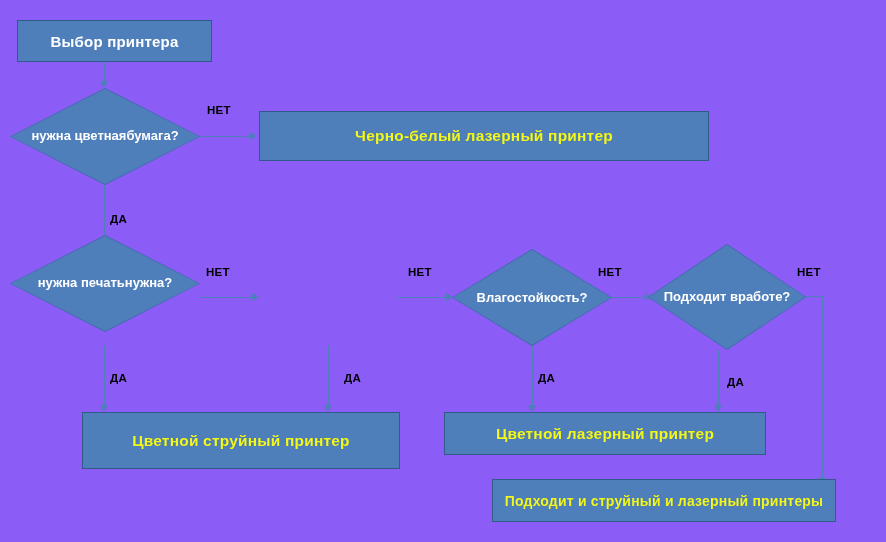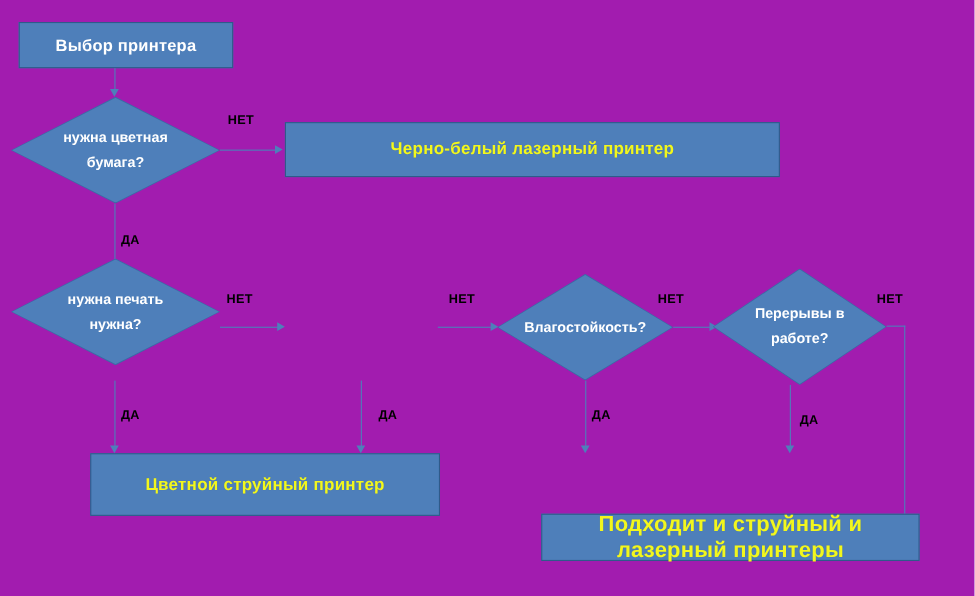--- a/index.html
+++ b/index.html
@@ -7,21 +7,21 @@
     padding: 0;
     background: #ffffff;
   }
   body {
     font-family: "Liberation Sans", sans-serif;
   }
   #canvas {
     position: relative;
     width: 886px;
     height: 542px;
-    background: #a21caf;
+    background: #8b5cf6;
     overflow: hidden;
   }
 
   
   .node-box {
     position: absolute;
     box-sizing: border-box;
     background: #4e7fba;
     border: 1px solid #2f5a8a;
     display: flex;
@@ -55,21 +55,21 @@
   .node-diamond .shape-border {
     position: absolute;
     inset: 0;
     background: #3b6ca6;
     clip-path: polygon(50% 0%, 100% 50%, 50% 100%, 0% 50%);
   }
   .node-diamond .label {
     position: absolute;
     inset: 0;
     display: flex;
-    flex-direction: column;
+    flex-direction: row;
     align-items: center;
     justify-content: center;
     color: #ffffff;
     font-weight: bold;
     font-size: 13px;
     line-height: 1.75;
     text-align: center;
     padding: 0 14px;
     box-sizing: border-box;
   }
@@ -169,21 +169,21 @@
   </div>
 
   <div class="conn-h" style="left:612px; top:297px; width:36px;"></div>
   <div class="arrowhead right" style="left:645px; top:293px;"></div>
   <div class="edge-label" style="left:598px; top:266px;">НЕТ</div>
 
   <div class="node-diamond" style="left:648px; top:244px; width:158px; height:106px;">
     <div class="shape-border"></div>
     <div class="shape" style="inset:1px;"></div>
     <div class="label">
-      <span>Перерывы в</span>
+      <span>Подходит в</span>
       <span>работе?</span>
     </div>
   </div>
 
   <div class="conn-h" style="left:806px; top:296px; width:17px;"></div>
   <div class="conn-v" style="left:822px; top:296px; height:182px;"></div>
   <div class="arrowhead down" style="left:818px; top:477px;"></div>
   <div class="edge-label" style="left:797px; top:266px;">НЕТ</div>
 
   <div class="conn-v" style="left:104px; top:346px; height:60px;"></div>
@@ -199,18 +199,21 @@
   <div class="edge-label" style="left:538px; top:372px;">ДА</div>
 
   <div class="conn-v" style="left:718px; top:350px; height:56px;"></div>
   <div class="arrowhead down" style="left:714px; top:405px;"></div>
   <div class="edge-label" style="left:727px; top:376px;">ДА</div>
 
   <div class="node-box result" style="left:82px; top:412px; width:318px; height:57px;">
     <span>Цветной струйный принтер</span>
   </div>
 
-
-  <div class="node-box result" style="left:492px; top:467px; width:344px; height:43px; font-size:20px;">
+  <div class="node-box result" style="left:444px; top:412px; width:322px; height:43px;">
+    <span>Цветной лазерный принтер</span>
+  </div>
+
+  <div class="node-box result" style="left:492px; top:479px; width:344px; height:43px; font-size:14px;">
     <span>Подходит и струйный и лазерный принтеры</span>
   </div>
 
 </div>
 
 </body></html>

